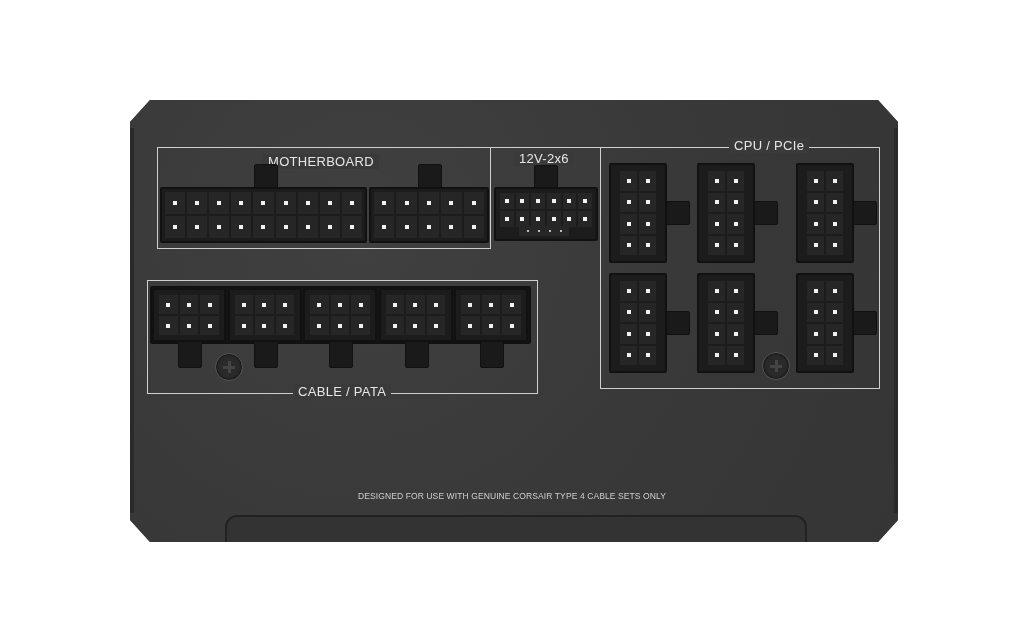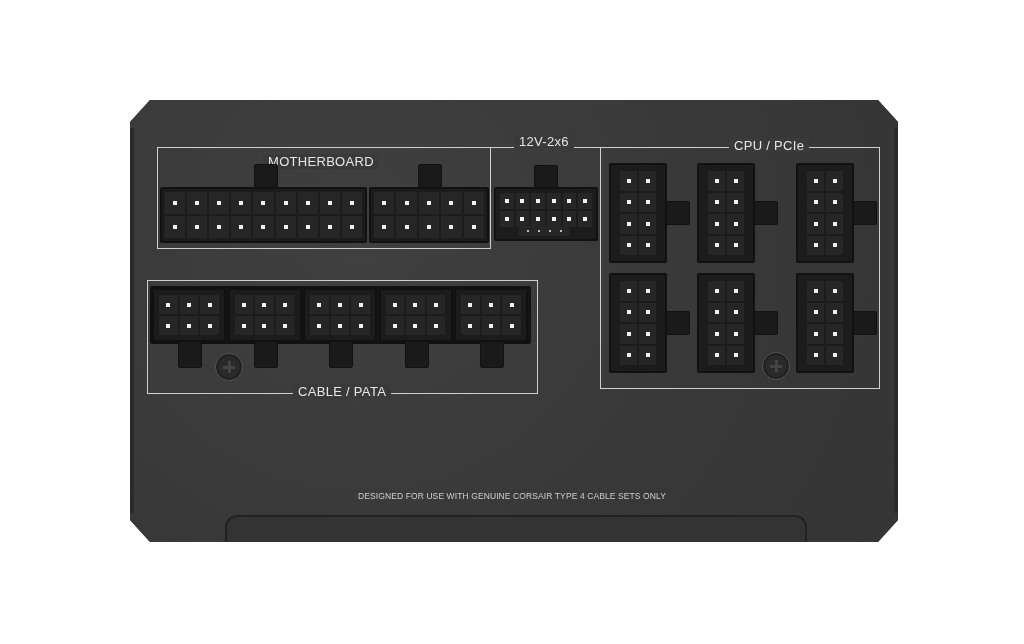--- a/index.html
+++ b/index.html
@@ -68,21 +68,21 @@
     <div class="pin"></div>
     <div class="pin"></div>
     <div class="pin"></div>
     <div class="pin"></div>
     <div class="pin"></div>
     <div class="pin"></div>
     <div class="pin"></div>
   </div>
 
 <div style="position:absolute;left:490px;top:147px;width:110px;height:100px;border-top:1.5px solid #cfcfcf;border-left:1.5px solid #cfcfcf;"></div>
-<div class="label" style="left:514px;top:134px;">12V-2x6</div>
+<div class="label" style="left:514px;top:151px;">12V-2x6</div>
 <div class="latch" style="left:534px;top:165px;width:22px;height:25px;"></div>
 <div class="conn" id="g12" style="left:494px;top:187px;width:104px;height:54px;grid-template-columns:repeat(6,1fr);grid-template-rows:16px 16px;padding:4px 4px 14px 4px;">
     <div class="pin"></div>
     <div class="pin"></div>
     <div class="pin"></div>
     <div class="pin"></div>
     <div class="pin"></div>
     <div class="pin"></div>
     <div class="pin"></div>
     <div class="pin"></div>

